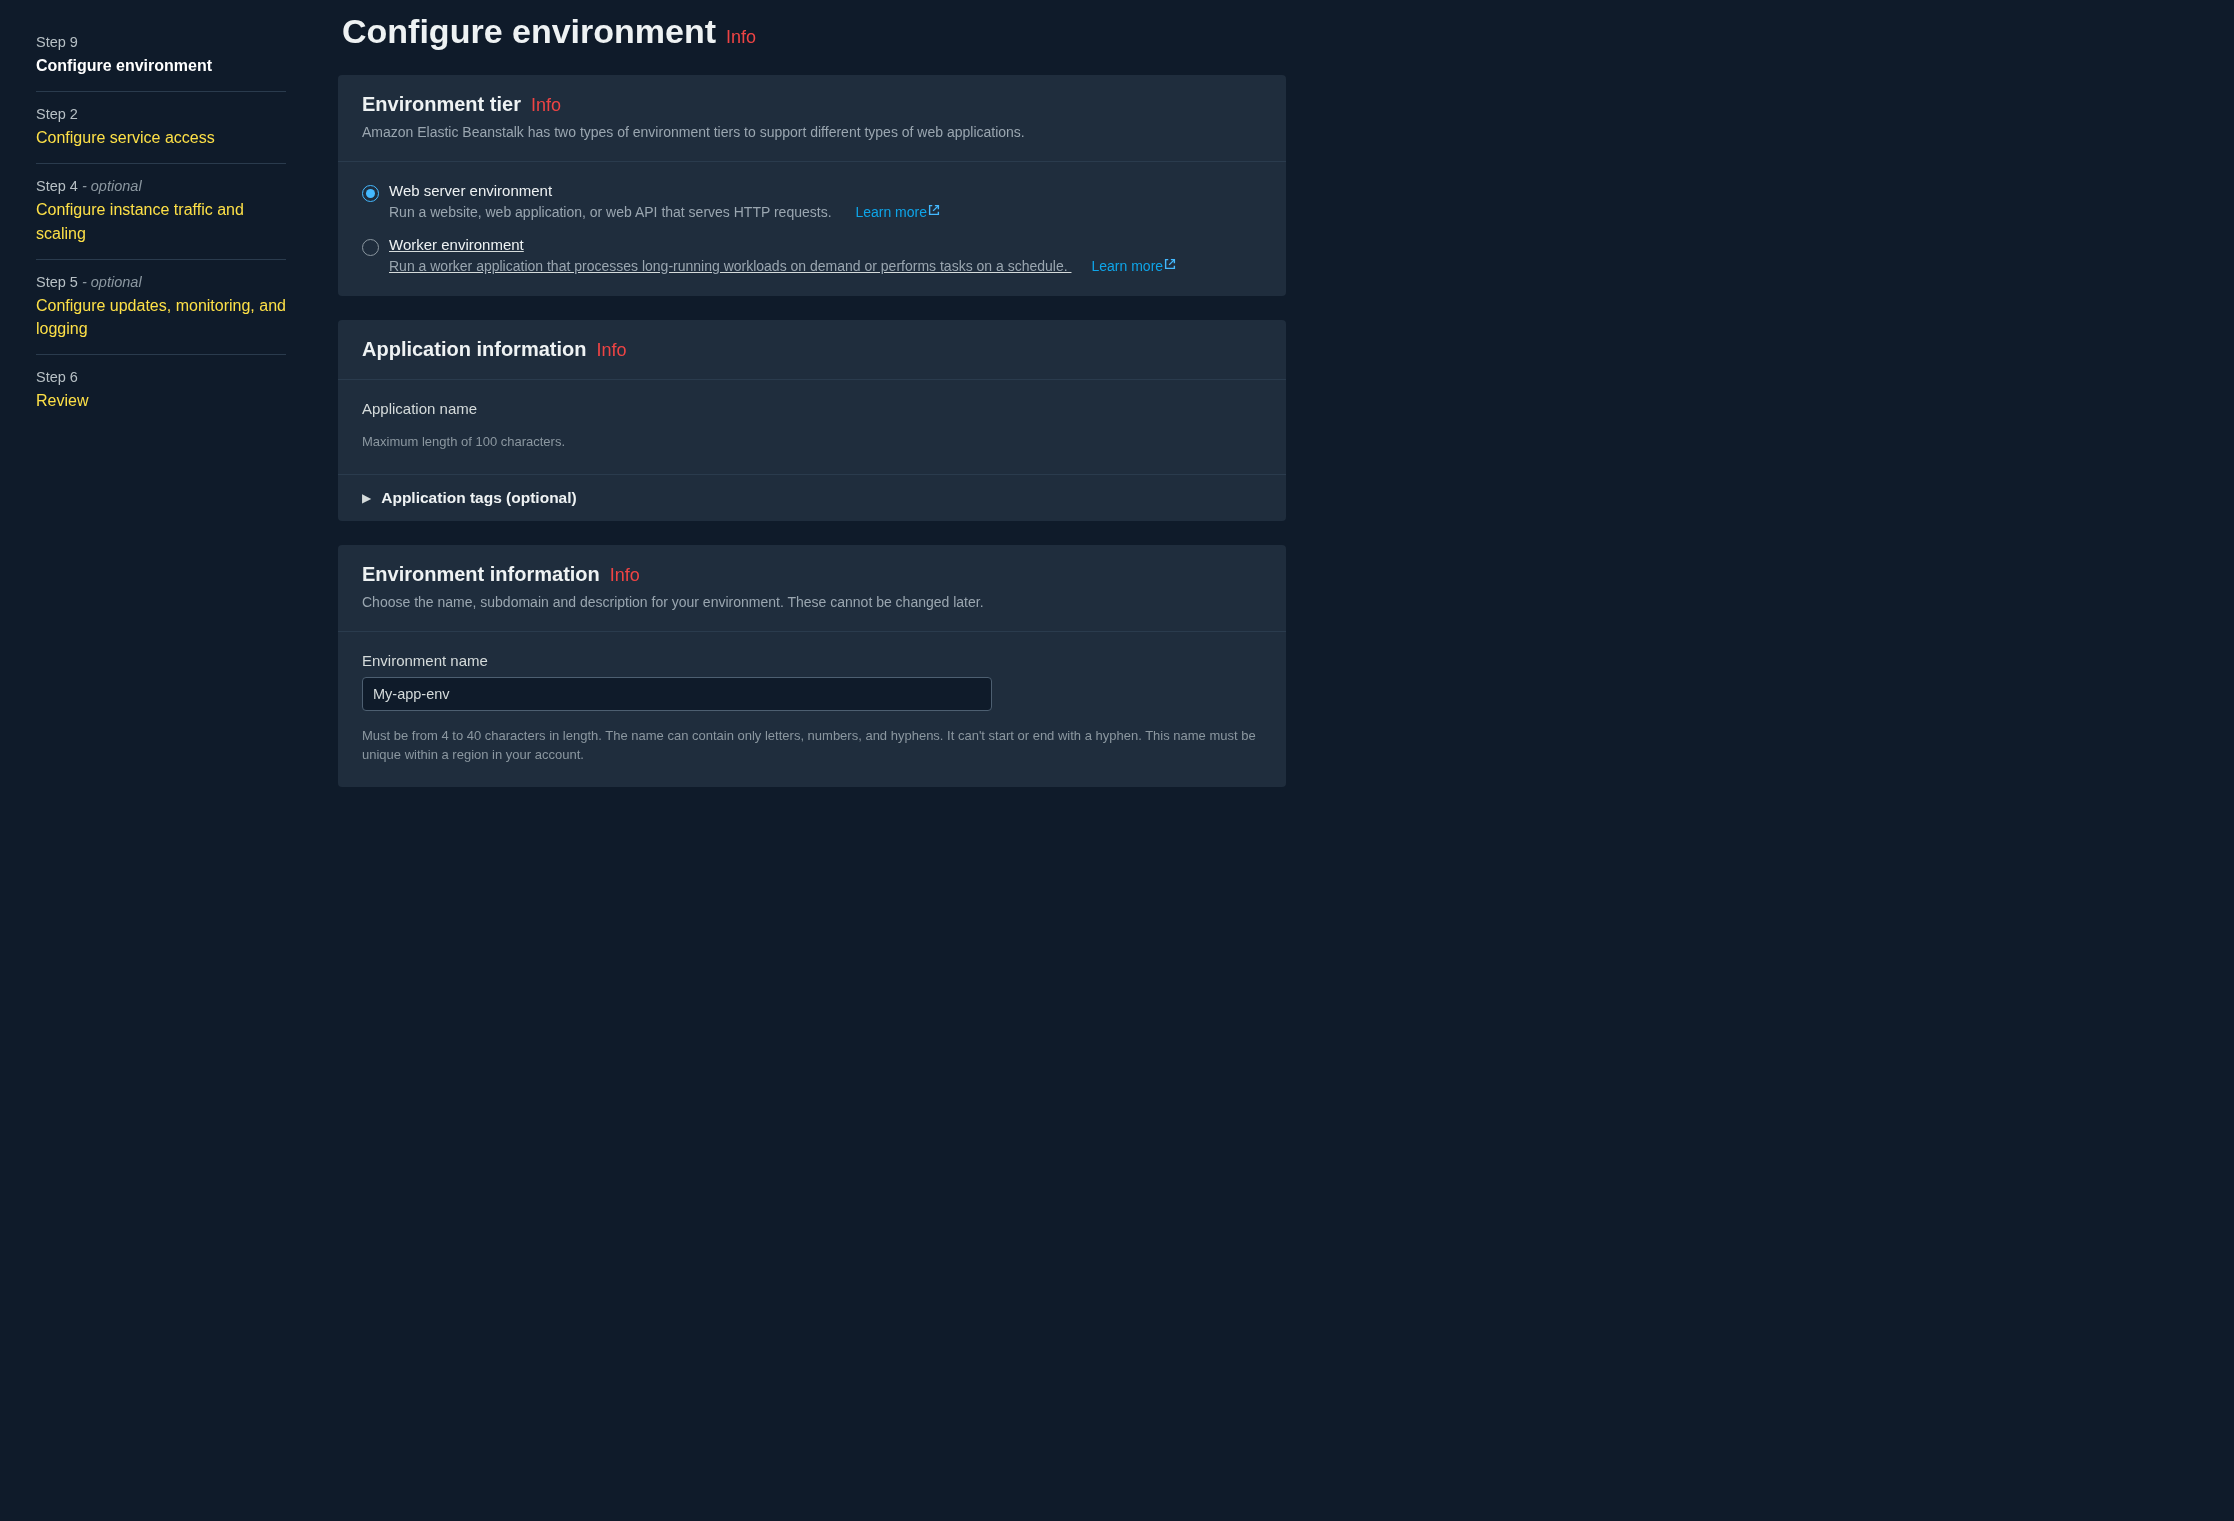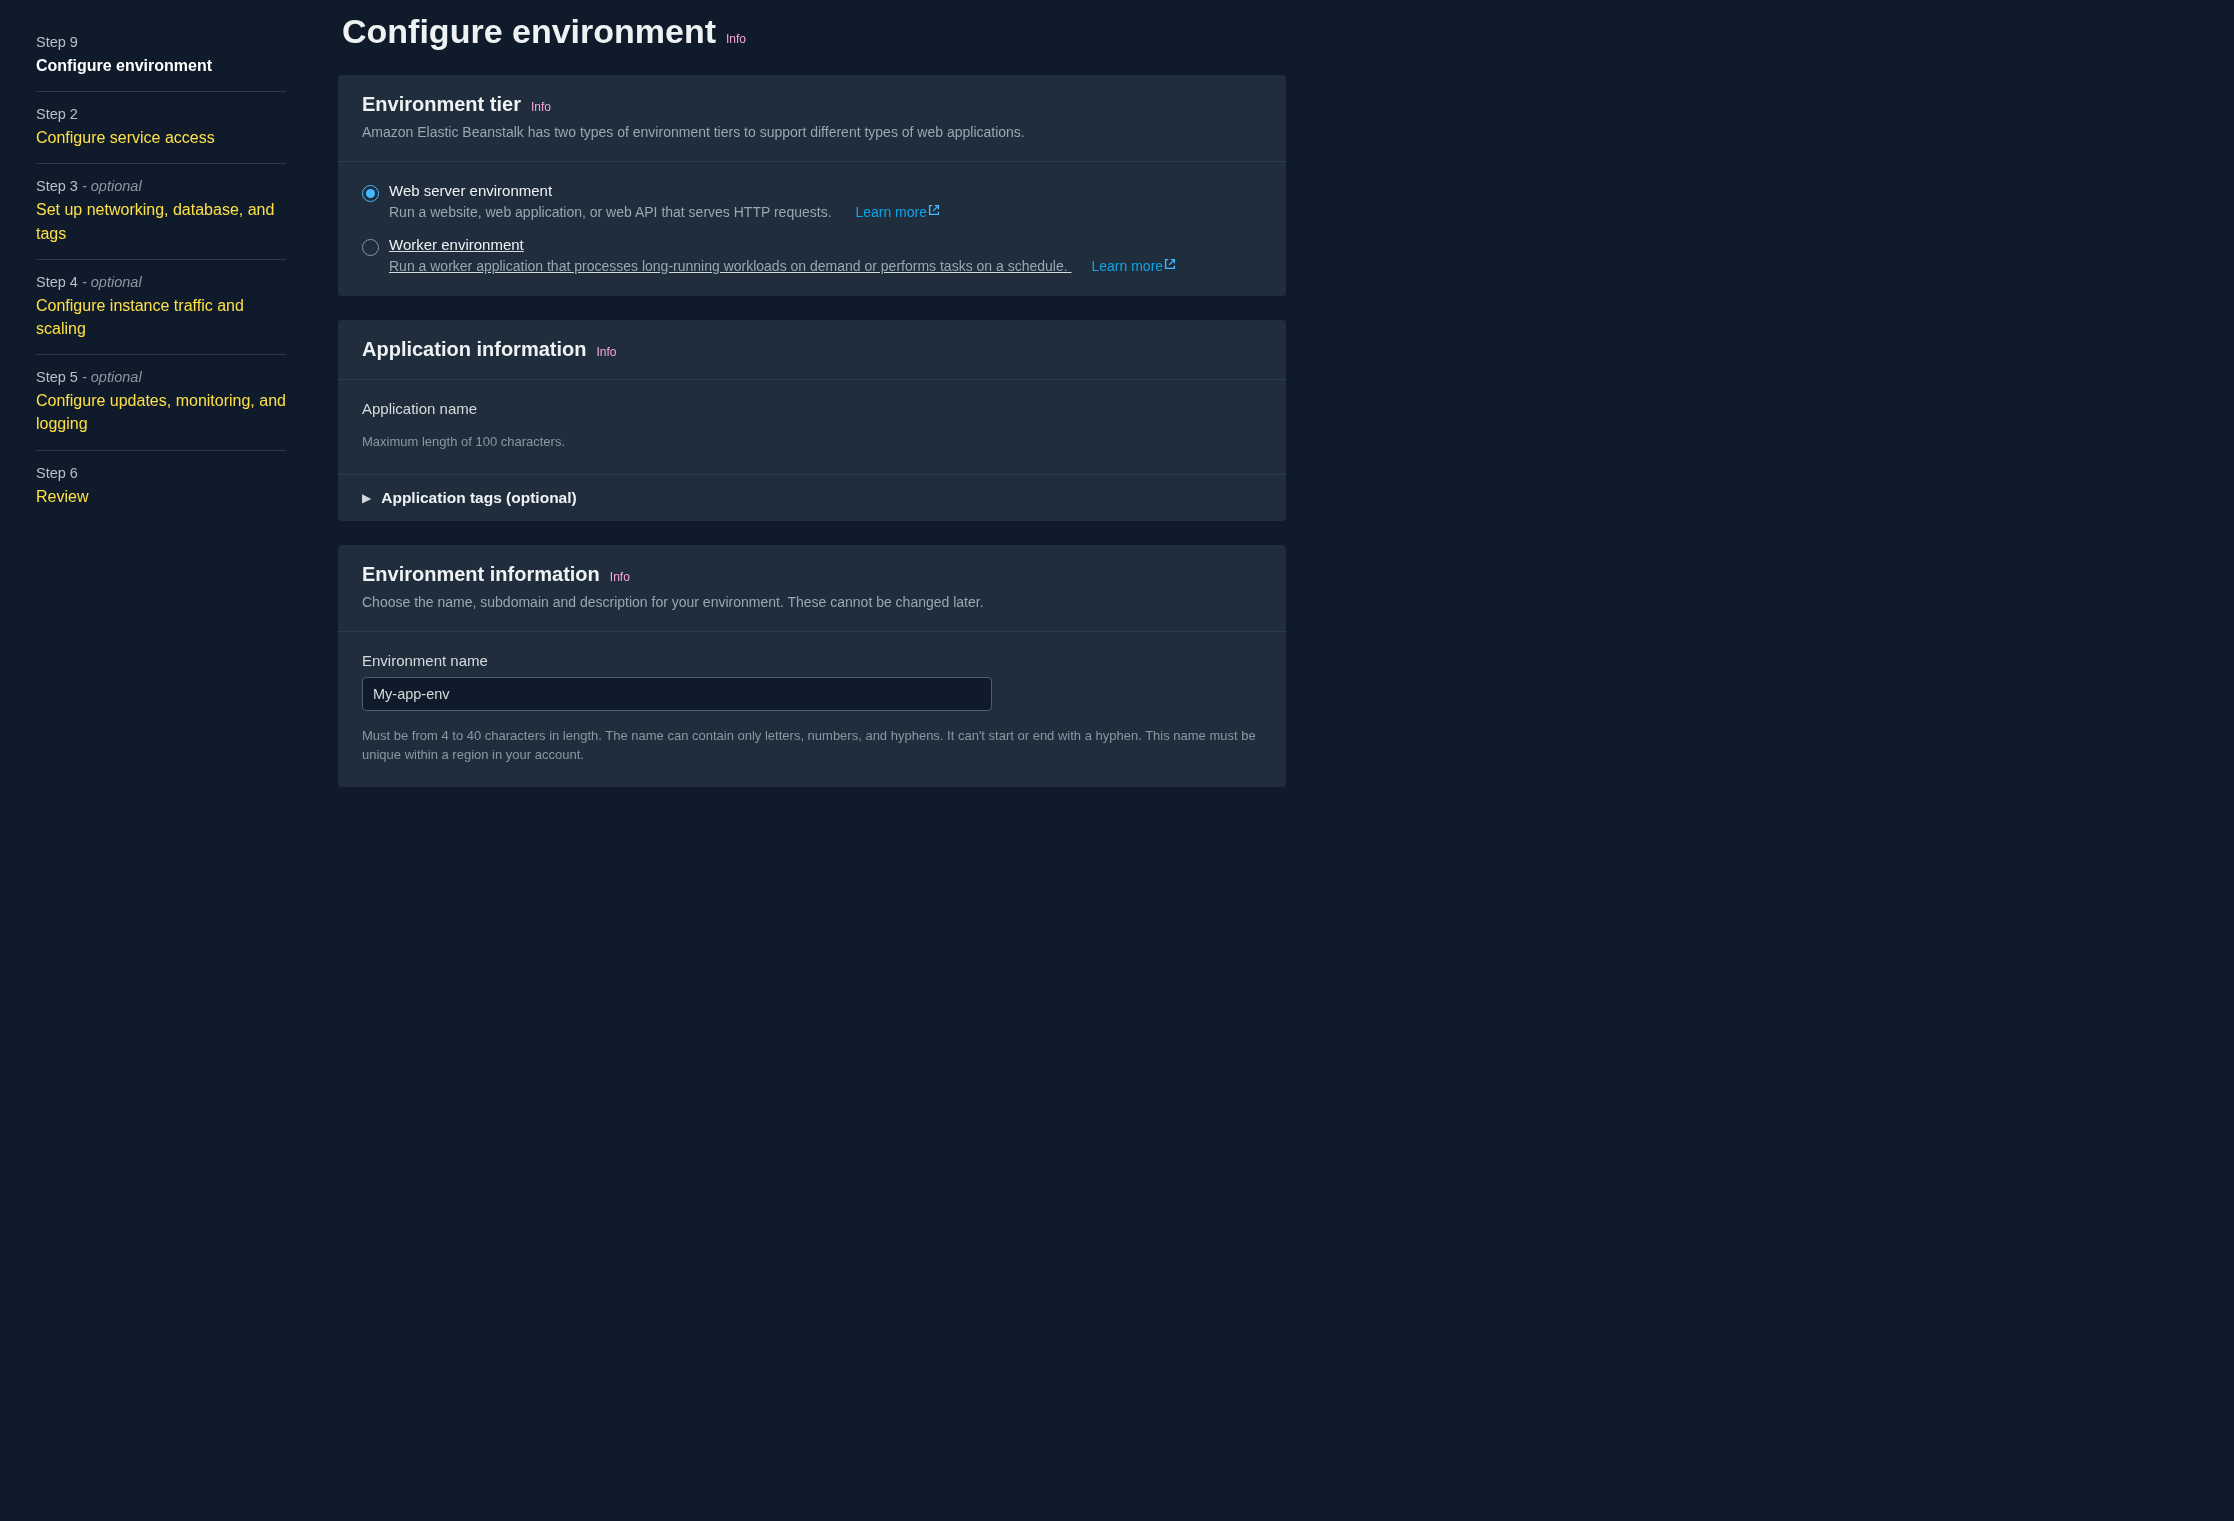--- a/index.html
+++ b/index.html
@@ -47,22 +47,22 @@
       gap: 10px;
       margin-bottom: 24px;
       padding-left: 4px;
     }
     .page-title {
       font-size: 34px;
       font-weight: 700;
       color: #eef2f3;
     }
     .info-link {
-      color: #f9a8d4;
-      font-size: 12px;
+      color: #ef4444;
+      font-size: 18px;
       cursor: pointer;
     }
     .panel {
       background: #1f2d3d;
       border-radius: 4px;
       margin-bottom: 24px;
       overflow: hidden;
     }
     .panel-header {
       padding: 18px 24px 18px 24px;
@@ -177,24 +177,20 @@
 <body>
 
 <nav class="sidebar">
   <div class="step-item active">
     <div class="step-label"><span>Step 9</span><span class="step-opt"></span></div>
     <div class="step-title">Configure environment</div>
   </div>
   <div class="step-item">
     <div class="step-label"><span>Step 2</span><span class="step-opt"></span></div>
     <div class="step-title">Configure service access</div>
-  </div>
-  <div class="step-item">
-    <div class="step-label"><span>Step 3</span><span class="step-opt"> - optional</span></div>
-    <div class="step-title">Set up networking, database, and tags</div>
   </div>
   <div class="step-item">
     <div class="step-label"><span>Step 4</span><span class="step-opt"> - optional</span></div>
     <div class="step-title">Configure instance traffic and scaling</div>
   </div>
   <div class="step-item">
     <div class="step-label"><span>Step 5</span><span class="step-opt"> - optional</span></div>
     <div class="step-title">Configure updates, monitoring, and logging</div>
   </div>
   <div class="step-item">

